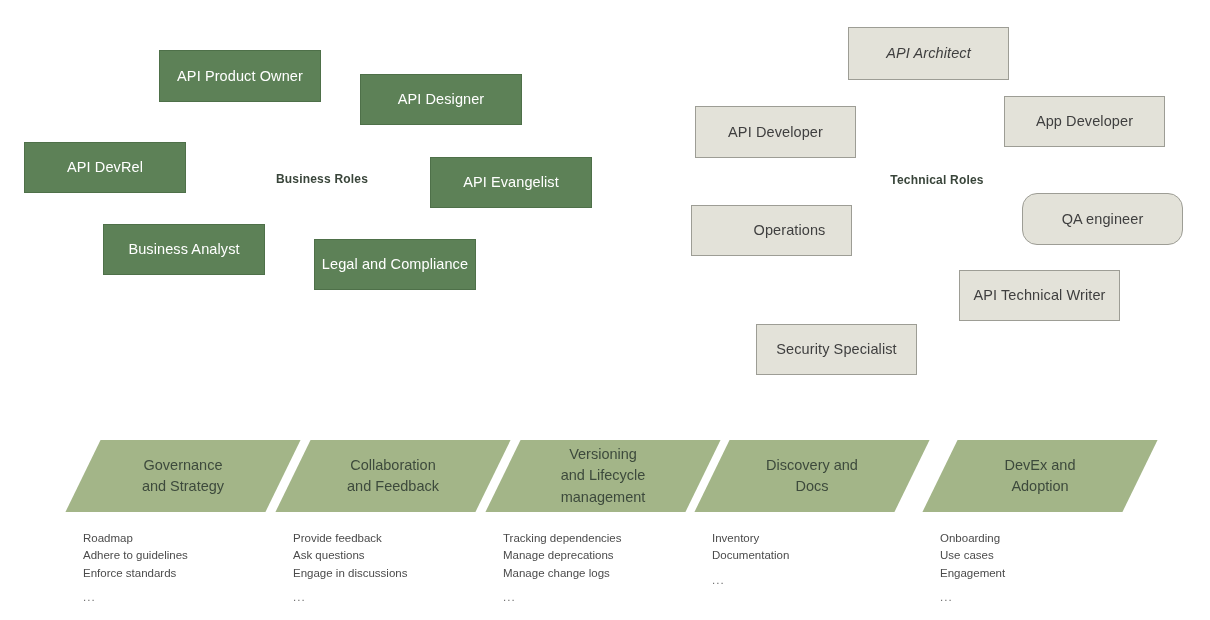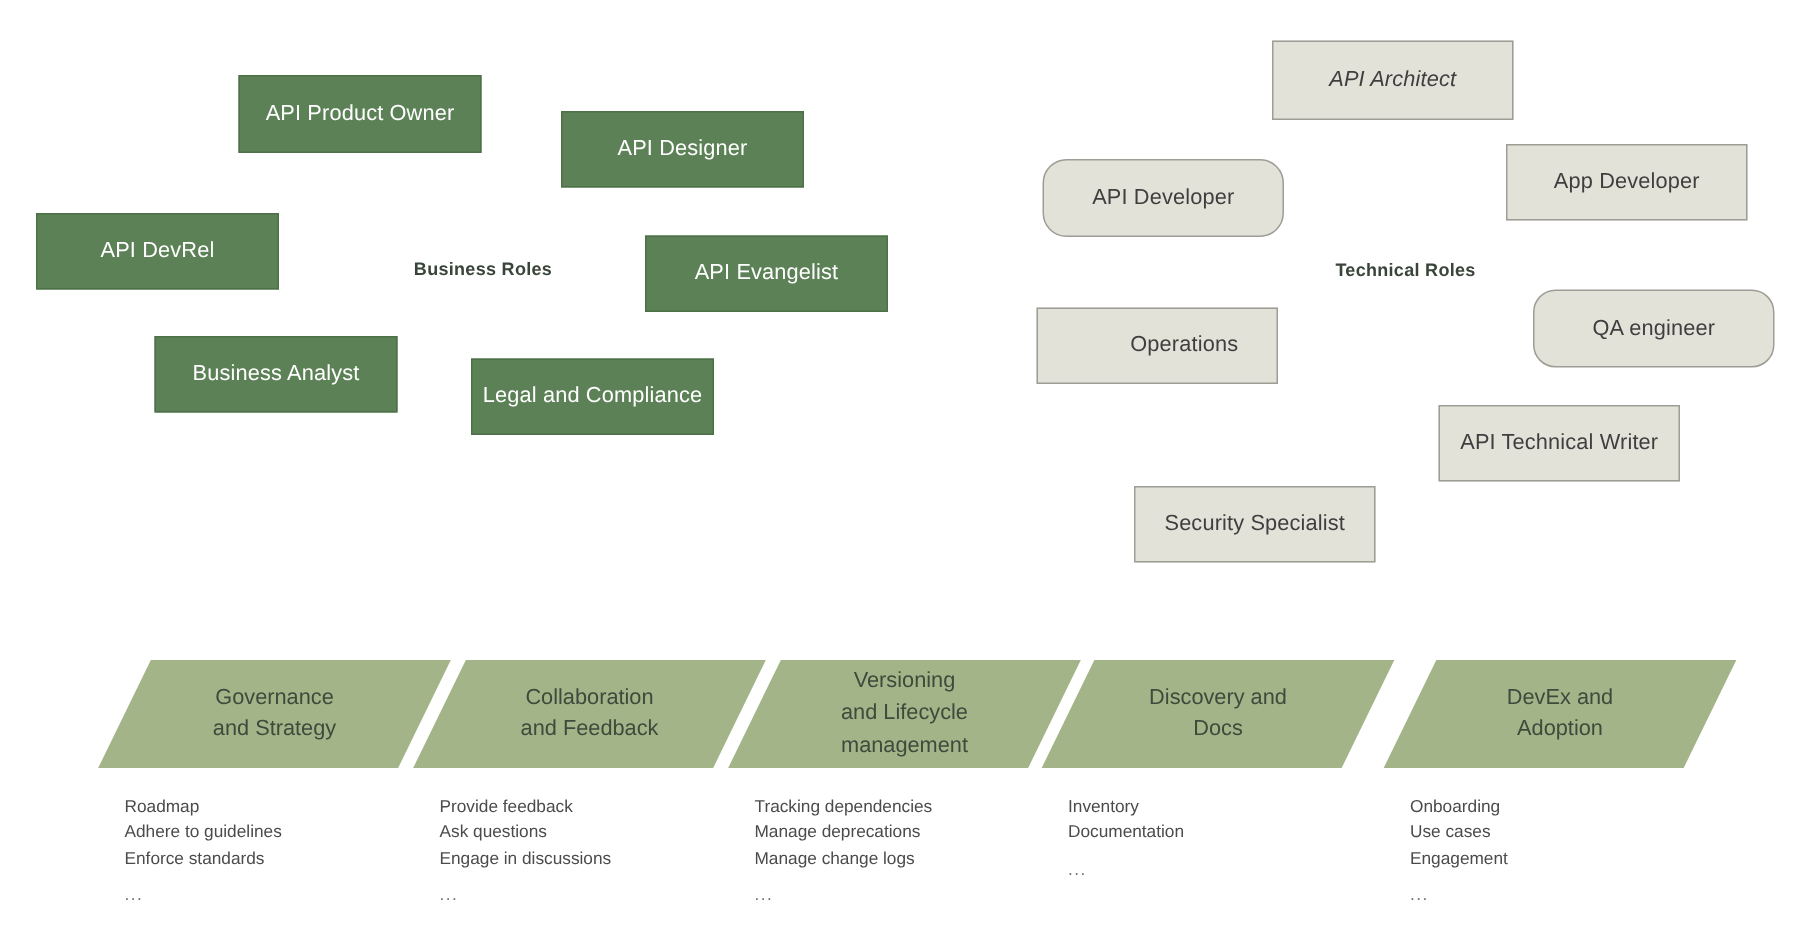--- a/index.html
+++ b/index.html
@@ -101,32 +101,32 @@
     letter-spacing: 1px;
   }
 </style>
 </head>
 <body>
 
 <div id="canvas">
 
   <div id="business-roles">
       <div class="role-box business" style="left: 159px; top: 50px; width: 162px; height: 52px;">API Product Owner</div>
-      <div class="role-box business" style="left: 374px; top: 74px; width: 162px; height: 51px;">API Designer</div>
+      <div class="role-box business" style="left: 360px; top: 74px; width: 162px; height: 51px;">API Designer</div>
       <div class="role-box business" style="left: 24px; top: 142px; width: 162px; height: 51px;">API DevRel</div>
       <div class="role-box business" style="left: 430px; top: 157px; width: 162px; height: 51px;">API Evangelist</div>
       <div class="role-box business" style="left: 103px; top: 224px; width: 162px; height: 51px;">Business Analyst</div>
       <div class="role-box business" style="left: 314px; top: 239px; width: 162px; height: 51px;">Legal and Compliance</div>
     </div>
   <div class="section-title" style="left: 322px; top: 172px;">Business Roles</div>
 
   <div id="technical-roles">
       <div class="role-box technical" style="left: 848px; top: 27px; width: 161px; height: 53px; font-style: italic;">API Architect</div>
       <div class="role-box technical" style="left: 1004px; top: 96px; width: 161px; height: 51px;">App Developer</div>
-      <div class="role-box technical" style="left: 695px; top: 106px; width: 161px; height: 52px; border-radius: 16px;">API Developer</div>
+      <div class="role-box technical" style="left: 695px; top: 106px; width: 161px; height: 52px;">API Developer</div>
       <div class="role-box technical" style="left: 1022px; top: 193px; width: 161px; height: 52px; border-radius: 15px;">QA engineer</div>
       <div class="role-box technical" style="left: 691px; top: 205px; width: 161px; height: 51px; padding-left: 36px;">Operations</div>
       <div class="role-box technical" style="left: 959px; top: 270px; width: 161px; height: 51px;">API Technical Writer</div>
       <div class="role-box technical" style="left: 756px; top: 276px; width: 161px; height: 51px; margin-top: 48px;">Security Specialist</div>
     </div>
   <div class="section-title" style="left: 937px; top: 173px;">Technical Roles</div>
 
   <div id="capabilities">
       <div class="cap-group" style="left: 83px;">
         <div class="cap-shape"></div>

